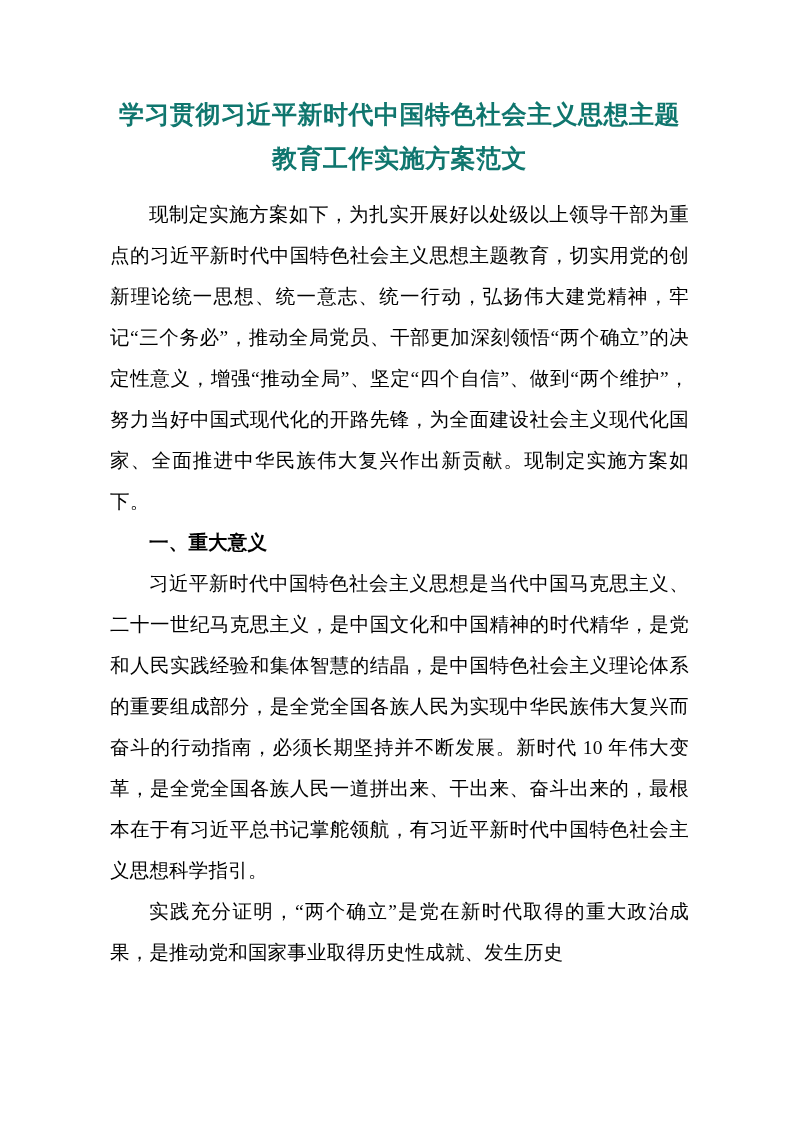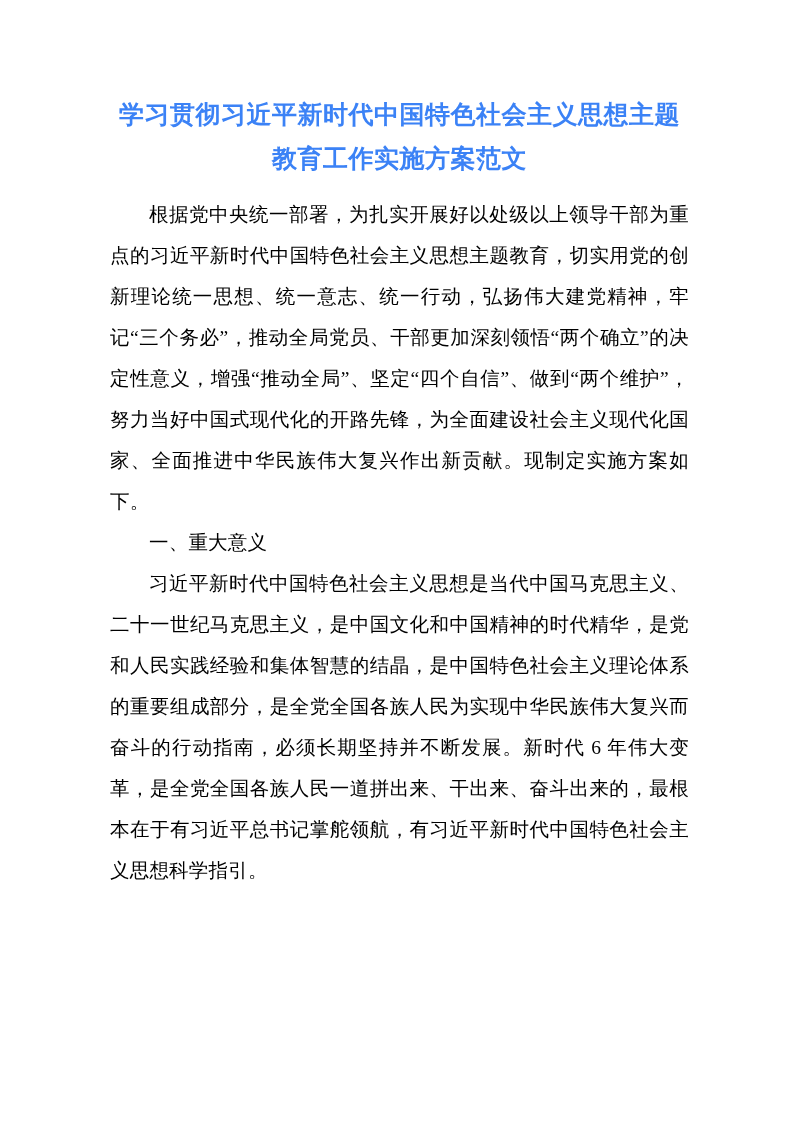--- a/index.html
+++ b/index.html
@@ -22,51 +22,52 @@
     background: #ffffff;
   }
   .doc-title {
     font-family: "Liberation Sans", "DejaVu Sans", sans-serif;
     font-weight: bold;
     font-size: 25px;
     line-height: 44px;
     text-align: center;
     letter-spacing: 0.5px;
     margin: 0 0 14px 0;
-    color: #3b82f6;
+    color: #0f766e;
   }
   .para {
     font-size: 19.5px;
     line-height: 41px;
     text-align: justify;
     text-justify: inter-ideograph;
     text-indent: 2em;
     margin: 0;
     letter-spacing: 0.2px;
   }
   .para .small {
     font-size: 20px;
   }
   .section-heading {
     font-family: "Liberation Sans", "DejaVu Sans", sans-serif;
-    font-weight: normal;
+    font-weight: bold;
     font-size: 19.5px;
     line-height: 41px;
     text-indent: 2em;
     margin: 0;
     letter-spacing: 0.2px;
   }
 </style>
 </head>
 <body>
 
 <div class="page">
 
   <h1 class="doc-title">学习贯彻习近平新时代中国特色社会主义思想主题教育工作实施方案范文</h1>
 
-  <p class="para"><span>根据党中央统一部署，为扎实开展好以处级以上领导干部为重点的习近平新时代中国特色社会主义思想主题教育，切实用党的创新理论统一思想、统一意志、统一行动，弘扬伟大建党精神，牢记“三个务必”，推动全局</span><span class="small">党员</span><span>、干部更加深刻领悟“两个确立”的决定性意义，增强“推动全局”、坚定“四个自信”、做到“两个维护”，努力当好中国式现代化的开路先锋，为全面建设社会主义现代化国家、全面推进中华民族伟大复兴作出新贡献。现制定实施方案如下。</span></p>
+  <p class="para"><span>现制定实施方案如下，为扎实开展好以处级以上领导干部为重点的习近平新时代中国特色社会主义思想主题教育，切实用党的创新理论统一思想、统一意志、统一行动，弘扬伟大建党精神，牢记“三个务必”，推动全局</span><span class="small">党员</span><span>、干部更加深刻领悟“两个确立”的决定性意义，增强“推动全局”、坚定“四个自信”、做到“两个维护”，努力当好中国式现代化的开路先锋，为全面建设社会主义现代化国家、全面推进中华民族伟大复兴作出新贡献。现制定实施方案如下。</span></p>
 
   <h2 class="section-heading">一、重大意义</h2>
 
-  <p class="para">习近平新时代中国特色社会主义思想是当代中国马克思主义、二十一世纪马克思主义，是中国文化和中国精神的时代精华，是党和人民实践经验和集体智慧的结晶，是中国特色社会主义理论体系的重要组成部分，是全党全国各族人民为实现中华民族伟大复兴而奋斗的行动指南，必须长期坚持并不断发展。新时代 6 年伟大变革，是全党全国各族人民一道拼出来、干出来、奋斗出来的，最根本在于有习近平总书记掌舵领航，有习近平新时代中国特色社会主义思想科学指引。</p>
+  <p class="para">习近平新时代中国特色社会主义思想是当代中国马克思主义、二十一世纪马克思主义，是中国文化和中国精神的时代精华，是党和人民实践经验和集体智慧的结晶，是中国特色社会主义理论体系的重要组成部分，是全党全国各族人民为实现中华民族伟大复兴而奋斗的行动指南，必须长期坚持并不断发展。新时代 10 年伟大变革，是全党全国各族人民一道拼出来、干出来、奋斗出来的，最根本在于有习近平总书记掌舵领航，有习近平新时代中国特色社会主义思想科学指引。</p>
 
+  <p class="para">实践充分证明，“两个确立”是党在新时代取得的重大政治成果，是推动党和国家事业取得历史性成就、发生历史</p>
 
 </div>
 
 </body></html>

